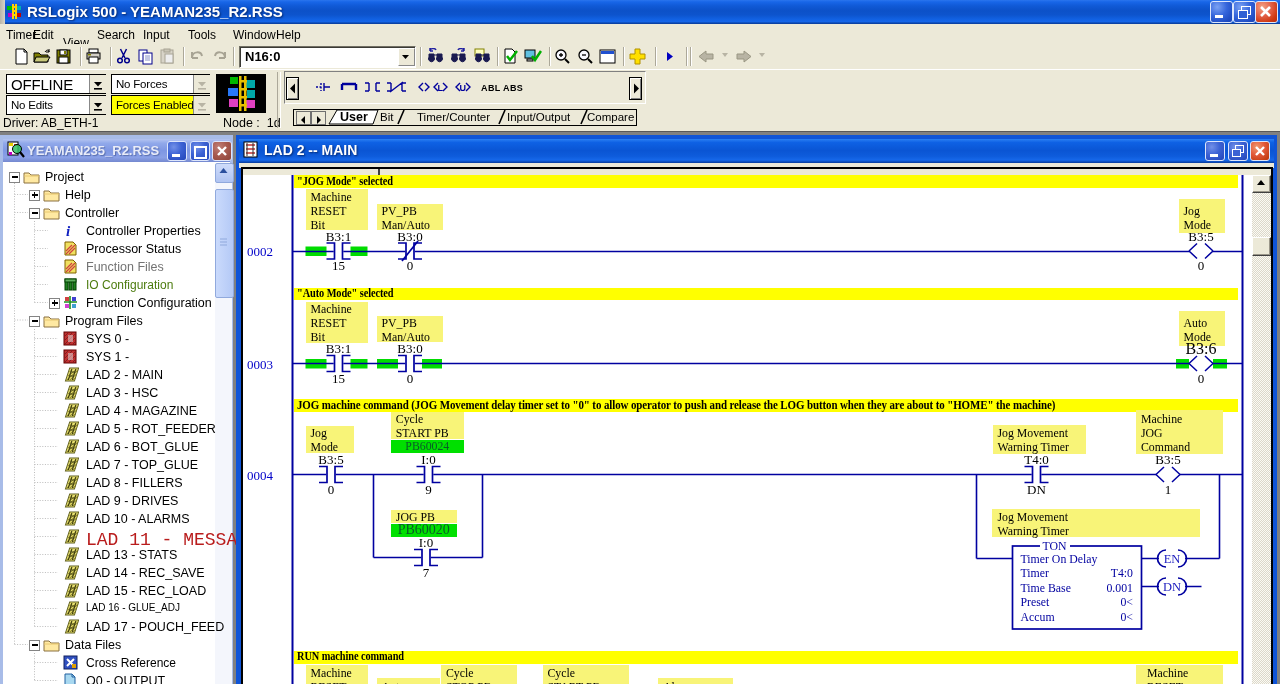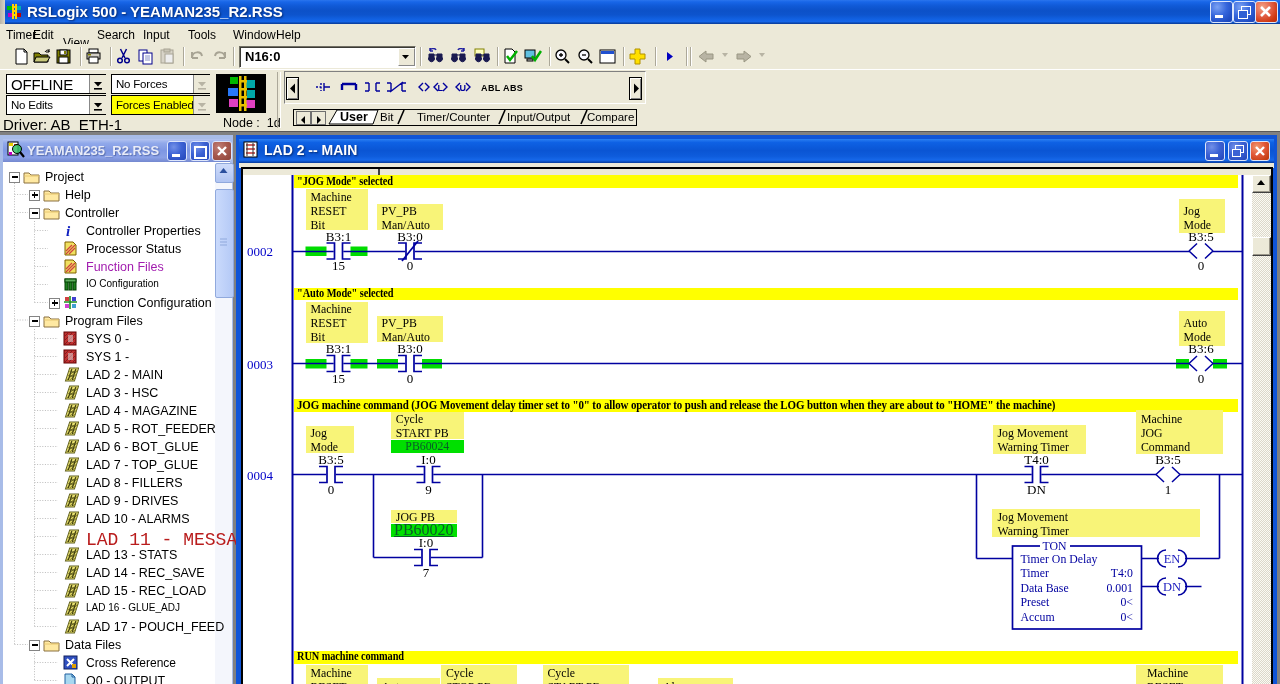--- a/index.html
+++ b/index.html
@@ -197,21 +197,21 @@
 <rect x="31" y="16" width="8" height="8" fill="#00a8a8"></rect>
 <rect x="13" y="25" width="9" height="8" fill="#e040c0"></rect>
 <rect x="30" y="26" width="9" height="8" fill="#e040c0"></rect>
 <rect x="23" y="2" width="2.5" height="35" fill="#e8c000"></rect>
 <rect x="28" y="2" width="2.5" height="35" fill="#e8c000"></rect>
 <rect x="23" y="6" width="8" height="2.5" fill="#e8c000"></rect>
 <rect x="23" y="14" width="8" height="2.5" fill="#e8c000"></rect>
 <rect x="23" y="22" width="8" height="2.5" fill="#e8c000"></rect>
 <rect x="23" y="30" width="8" height="2.5" fill="#e8c000"></rect>
 </svg></div>
-<div class="a" style="left:3px;top:116px;font-size:15px;color:#000;">Driver: AB_ETH-1</div>
+<div class="a" style="left:3px;top:116px;font-size:12px;color:#000;">Driver: AB_ETH-1</div>
 <div class="a" style="left:223px;top:116px;font-size:12.5px;color:#000;">Node :&nbsp; 1d</div>
 <div class="a" style="left:277px;top:72px;width:2px;height:56px;border-left:1px solid #aca899;border-right:1px solid #fff;"></div>
 <div class="a" style="left:284px;top:71px;width:360px;height:31px;background:#ece9d8;border-top:1px solid #808080;border-left:1px solid #808080;border-bottom:1px solid #fff;border-right:1px solid #fff;"></div>
 <div class="a" style="left:286px;top:77px;width:11px;height:21px;background:#ece9d8;border:1px solid #000;box-shadow:inset 1px 1px 0 #fff,inset -1px -1px 0 #808080;"><svg width="11" height="21">
       <polygon points="8 3 3 8 8 13" fill="#000" transform="translate(0,2.5)"></polygon>
     </svg></div>
 <div class="a" style="left:629px;top:77px;width:11px;height:21px;background:#ece9d8;border:1px solid #000;box-shadow:inset 1px 1px 0 #fff,inset -1px -1px 0 #808080;"><svg width="11" height="21">
       <polygon points="4 3 9 8 4 13" fill="#000" transform="translate(0,2.5)"></polygon>
     </svg></div>
 <svg class="a" style="left:314px;top:80px;" width="330" height="14">
@@ -319,30 +319,30 @@
 <div class="a" style="left:86px;top:223.5px;font-size:12.5px;color:#000;white-space:nowrap;">Controller Properties</div>
 <svg class="a" style="left:63px;top:241.0px;" width="15" height="15">
     <path d="M2 1 L10 1 L13 4 L13 14 L2 14 Z" fill="#f0e060" stroke="#806000"></path>
     <path d="M3 13 L12 4 M3 10 L9 4 M6 13 L12 7" stroke="#d04040" stroke-width="1.2"></path>
   </svg>
 <div class="a" style="left:86px;top:241.5px;font-size:12.5px;color:#000;white-space:nowrap;">Processor Status</div>
 <svg class="a" style="left:63px;top:259.0px;" width="15" height="15">
     <path d="M2 1 L10 1 L13 4 L13 14 L2 14 Z" fill="#f0e060" stroke="#806000"></path>
     <path d="M3 13 L12 4 M3 10 L9 4 M6 13 L12 7" stroke="#d04040" stroke-width="1.2"></path>
   </svg>
-<div class="a" style="left:86px;top:259.5px;font-size:12.5px;color:#a21caf;white-space:nowrap;">Function Files</div>
+<div class="a" style="left:86px;top:259.5px;font-size:12.5px;color:#737373;white-space:nowrap;">Function Files</div>
 <svg class="a" style="left:63px;top:277.0px;" width="15" height="15">
     <g fill="#208020" stroke="#004000">
       <rect x="2" y="2" width="3" height="11"></rect>
       <rect x="6" y="2" width="3" height="11"></rect>
       <rect x="10" y="2" width="3" height="11"></rect>
     </g>
     <rect x="2" y="2" width="11" height="3" fill="#60b060" stroke="#004000"></rect>
   </svg>
-<div class="a" style="left:86px;top:277.5px;font-size:10px;color:#000000;white-space:nowrap;">IO Configuration</div>
+<div class="a" style="left:86px;top:277.5px;font-size:12px;color:#4d7c0f;white-space:nowrap;">IO Configuration</div>
 <div class="a" style="left:49px;top:297.5px;width:9px;height:9px;background:#fff;border:1px solid #848484;">
     <div class="a" style="left:1.5px;top:3.5px;width:6px;height:1.5px;background:#000;"></div>
     <div class="a" style="left:3.7px;top:1.4px;width:1.5px;height:6px;background:#000;"></div>
   </div>
 <svg class="a" style="left:63px;top:295.0px;" width="15" height="15">
     <path d="M7 1 L7 14 M1 7 L14 7" stroke="#209020" stroke-width="1.6"></path>
     <rect x="2" y="2" width="4" height="4" fill="#d04040"></rect>
     <rect x="9" y="2" width="4" height="4" fill="#4040d0"></rect>
     <rect x="2" y="9" width="4" height="4" fill="#d040d0"></rect>
     <rect x="9" y="9" width="4" height="4" fill="#40a0d0"></rect>
@@ -645,53 +645,53 @@
 <div class="a ser" style="left:310.5px;top:316px;font-size:11.8px;line-height:14px;color:#000;white-space:nowrap;">RESET</div>
 <div class="a ser" style="left:310.5px;top:330px;font-size:11.8px;line-height:14px;color:#000;white-space:nowrap;">Bit</div>
 <div class="a ser" style="left:338.5px;top:342.0px;font-size:13px;line-height:14px;color:#000;white-space:nowrap;transform:translateX(-50%);">B3:1</div>
 <div class="a ser" style="left:338.5px;top:371.5px;font-size:13px;line-height:14px;color:#000;white-space:nowrap;transform:translateX(-50%);">15</div>
 <div class="a ser" style="left:381.5px;top:316px;font-size:11.8px;line-height:14px;color:#000;white-space:nowrap;">PV_PB</div>
 <div class="a ser" style="left:381.5px;top:330px;font-size:11.8px;line-height:14px;color:#000;white-space:nowrap;">Man/Auto</div>
 <div class="a ser" style="left:410px;top:342.0px;font-size:13px;line-height:14px;color:#000;white-space:nowrap;transform:translateX(-50%);">B3:0</div>
 <div class="a ser" style="left:410px;top:371.5px;font-size:13px;line-height:14px;color:#000;white-space:nowrap;transform:translateX(-50%);">0</div>
 <div class="a ser" style="left:1183.5px;top:316px;font-size:11.8px;line-height:14px;color:#000;white-space:nowrap;">Auto</div>
 <div class="a ser" style="left:1183.5px;top:330px;font-size:11.8px;line-height:14px;color:#000;white-space:nowrap;">Mode</div>
-<div class="a ser" style="left:1201px;top:342.0px;font-size:13px;line-height:14px;color:#000;white-space:nowrap;transform:translateX(-50%);text-align:right;">B3:6</div>
+<div class="a ser" style="left:1201px;top:342.0px;font-size:16px;line-height:14px;color:#000;white-space:nowrap;transform:translateX(-50%);text-align:right;">B3:6</div>
 <div class="a ser" style="left:1201px;top:371.5px;font-size:13px;line-height:14px;color:#000;white-space:nowrap;transform:translateX(-50%);">0</div>
 <div class="a ser" style="left:297px;top:398.5px;font-size:11.5px;letter-spacing:-0.1px;font-weight:bold;color:#000;white-space:nowrap;transform:scaleX(0.95);transform-origin:left top;">JOG machine command (JOG Movement delay timer set to "0" to allow operator to push and release the LOG button when they are about to "HOME" the machine)</div>
 <div class="a ser" style="left:247px;top:467.5px;font-size:13px;color:#0000c8;">0004</div>
 <div class="a ser" style="left:310.5px;top:426px;font-size:11.8px;line-height:14px;color:#000;white-space:nowrap;">Jog</div>
 <div class="a ser" style="left:310.5px;top:440px;font-size:11.8px;line-height:14px;color:#000;white-space:nowrap;">Mode</div>
 <div class="a ser" style="left:331px;top:453.0px;font-size:13px;line-height:14px;color:#000;white-space:nowrap;transform:translateX(-50%);">B3:5</div>
 <div class="a ser" style="left:331px;top:482.5px;font-size:13px;line-height:14px;color:#000;white-space:nowrap;transform:translateX(-50%);">0</div>
 <div class="a ser" style="left:395.8px;top:412px;font-size:11.8px;line-height:14px;color:#000;white-space:nowrap;">Cycle</div>
 <div class="a ser" style="left:395.8px;top:426px;font-size:11.8px;line-height:14px;color:#000;white-space:nowrap;">START PB</div>
 <div class="a ser" style="left:427.3px;top:439.0px;font-size:11.8px;line-height:14px;color:#0a5a28;white-space:nowrap;transform:translateX(-50%);">PB60024</div>
 <div class="a ser" style="left:428.5px;top:453.0px;font-size:13px;line-height:14px;color:#000;white-space:nowrap;transform:translateX(-50%);">I:0</div>
 <div class="a ser" style="left:428.5px;top:482.5px;font-size:13px;line-height:14px;color:#000;white-space:nowrap;transform:translateX(-50%);">9</div>
 <div class="a ser" style="left:395.8px;top:510px;font-size:11.8px;line-height:14px;color:#000;white-space:nowrap;">JOG PB</div>
-<div class="a ser" style="left:423.8px;top:523.0px;font-size:16px;line-height:14px;color:#0a5a28;white-space:nowrap;transform:translateX(-50%);text-decoration:underline;">PB60020</div>
+<div class="a ser" style="left:423.8px;top:523.0px;font-size:14px;line-height:14px;color:#0a5a28;white-space:nowrap;transform:translateX(-50%);">PB60020</div>
 <div class="a ser" style="left:426px;top:536.0px;font-size:13px;line-height:14px;color:#000;white-space:nowrap;transform:translateX(-50%);">I:0</div>
 <div class="a ser" style="left:426px;top:565.5px;font-size:13px;line-height:14px;color:#000;white-space:nowrap;transform:translateX(-50%);">7</div>
 <div class="a ser" style="left:997.5px;top:425.5px;font-size:11.8px;line-height:14px;color:#000;white-space:nowrap;">Jog Movement</div>
 <div class="a ser" style="left:997.5px;top:439.5px;font-size:11.8px;line-height:14px;color:#000;white-space:nowrap;">Warning Timer</div>
 <div class="a ser" style="left:1036.5px;top:453.0px;font-size:13px;line-height:14px;color:#000;white-space:nowrap;transform:translateX(-50%);">T4:0</div>
 <div class="a ser" style="left:1036.5px;top:482.5px;font-size:13px;line-height:14px;color:#000;white-space:nowrap;transform:translateX(-50%);">DN</div>
 <div class="a ser" style="left:1141px;top:411.5px;font-size:11.8px;line-height:14px;color:#000;white-space:nowrap;">Machine</div>
 <div class="a ser" style="left:1141px;top:425.5px;font-size:11.8px;line-height:14px;color:#000;white-space:nowrap;">JOG</div>
 <div class="a ser" style="left:1141px;top:439.5px;font-size:11.8px;line-height:14px;color:#000;white-space:nowrap;">Command</div>
 <div class="a ser" style="left:1168px;top:453.0px;font-size:13px;line-height:14px;color:#000;white-space:nowrap;transform:translateX(-50%);">B3:5</div>
 <div class="a ser" style="left:1168px;top:482.5px;font-size:13px;line-height:14px;color:#000;white-space:nowrap;transform:translateX(-50%);">1</div>
 <div class="a ser" style="left:997.5px;top:510px;font-size:11.8px;line-height:14px;color:#000;white-space:nowrap;">Jog Movement</div>
 <div class="a ser" style="left:997.5px;top:524px;font-size:11.8px;line-height:14px;color:#000;white-space:nowrap;">Warning Timer</div>
 <div class="a ser" style="left:1054.5px;top:539px;font-size:11.8px;line-height:14px;color:#0000a0;white-space:nowrap;transform:translateX(-50%);">TON</div>
 <div class="a ser" style="left:1020.5px;top:551.5px;font-size:11.8px;line-height:14px;color:#0000a0;white-space:nowrap;">Timer On Delay</div>
 <div class="a ser" style="left:1020.5px;top:566px;font-size:11.8px;line-height:14px;color:#0000a0;white-space:nowrap;">Timer</div>
 <div class="a ser" style="left:1133px;top:566px;font-size:11.8px;line-height:14px;color:#0000a0;white-space:nowrap;transform:translateX(-100%);">T4:0</div>
-<div class="a ser" style="left:1020.5px;top:580.5px;font-size:11.8px;line-height:14px;color:#0000a0;white-space:nowrap;">Data Base</div>
+<div class="a ser" style="left:1020.5px;top:580.5px;font-size:11.8px;line-height:14px;color:#0000a0;white-space:nowrap;">Time Base</div>
 <div class="a ser" style="left:1133px;top:580.5px;font-size:11.8px;line-height:14px;color:#0000a0;white-space:nowrap;transform:translateX(-100%);">0.001</div>
 <div class="a ser" style="left:1020.5px;top:595px;font-size:11.8px;line-height:14px;color:#0000a0;white-space:nowrap;">Preset</div>
 <div class="a ser" style="left:1133px;top:595px;font-size:11.8px;line-height:14px;color:#0000a0;white-space:nowrap;transform:translateX(-100%);">0&lt;</div>
 <div class="a ser" style="left:1020.5px;top:609.5px;font-size:11.8px;line-height:14px;color:#0000a0;white-space:nowrap;">Accum</div>
 <div class="a ser" style="left:1133px;top:609.5px;font-size:11.8px;line-height:14px;color:#0000a0;white-space:nowrap;transform:translateX(-100%);">0&lt;</div>
 <div class="a ser" style="left:297px;top:650.0px;font-size:11.5px;letter-spacing:-0.1px;font-weight:bold;color:#000;white-space:nowrap;transform:scaleX(0.9);transform-origin:left top;">RUN machine command</div>
 <div class="a ser" style="left:310.5px;top:666px;font-size:11.8px;line-height:14px;color:#000;white-space:nowrap;">Machine</div>
 <div class="a ser" style="left:310.5px;top:680px;font-size:11.8px;line-height:14px;color:#000;white-space:nowrap;">RESET</div>
 <div class="a ser" style="left:381.5px;top:680px;font-size:11.8px;line-height:14px;color:#000;white-space:nowrap;">Auto</div>
 <div class="a ser" style="left:446px;top:666px;font-size:11.8px;line-height:14px;color:#000;white-space:nowrap;">Cycle</div>

